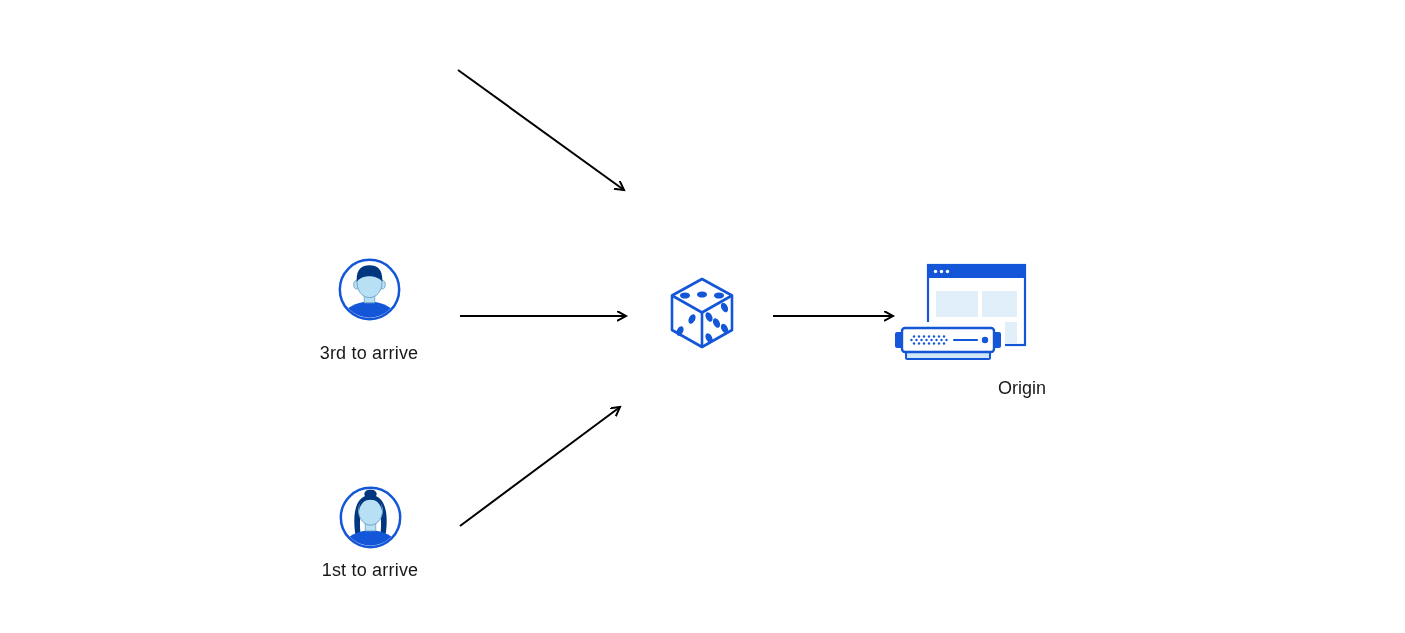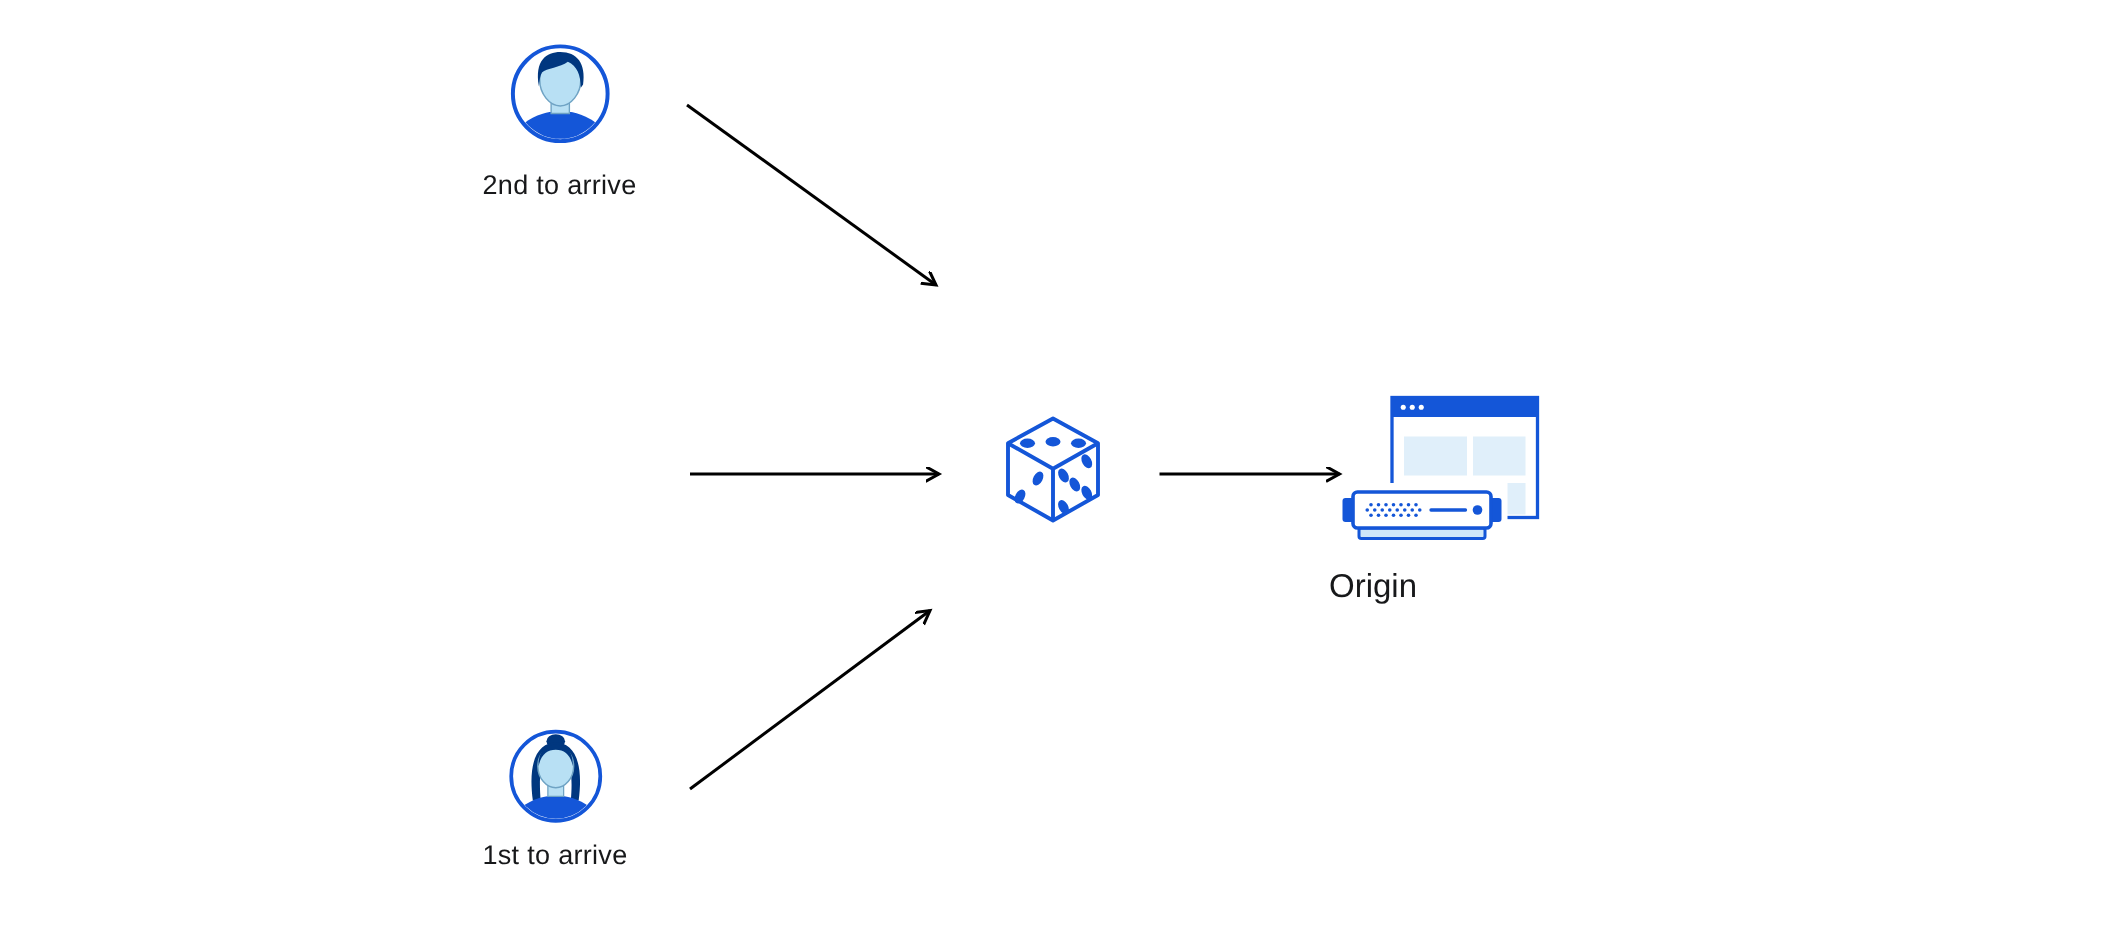--- a/index.html
+++ b/index.html
@@ -25,22 +25,22 @@
   .node{position:absolute;display:flex;flex-direction:column;align-items:center;}
   .node-label{
     font-size:18px;
     color:var(--label-color);
     white-space:nowrap;
     letter-spacing:.2px;
   }
   .origin-label{
     position:absolute;
     width:160px;
-    text-align:left;
-    font-size:22px;
+    text-align:right;
+    font-size:18px;
     color:var(--label-color);
   }
   
   .f-pri{fill:var(--primary-blue);}
   .s-pri{stroke:var(--primary-blue);}
   .f-navy{fill:var(--dark-navy);}
   .f-face{fill:var(--face-blue);}
   .s-face{stroke:var(--face-outline);}
   .f-panel{fill:var(--panel-blue);}
   .f-tray{fill:var(--tray-blue);}
@@ -56,38 +56,40 @@
       <marker id="chev" markerWidth="14" markerHeight="14" refX="9" refY="5" orient="auto" markerUnits="userSpaceOnUse">
         <path d="M0,0 L9,5 L0,10" fill="none" stroke="var(--arrow-color)" stroke-width="2"></path>
       </marker>
     </defs>
     <line class="arrow" x1="458" y1="70" x2="624" y2="190" marker-end="url(#chev)"></line>
     <line class="arrow" x1="460" y1="316" x2="626" y2="316" marker-end="url(#chev)"></line>
     <line class="arrow" x1="460" y1="526" x2="620" y2="407" marker-end="url(#chev)"></line>
     <line class="arrow" x1="773" y1="316" x2="893" y2="316" marker-end="url(#chev)"></line>
   </svg>
 
-  <div class="node" style="left:293px;top:29px;width:160px;">
-    <svg width="67" height="67" viewBox="0 0 66 66">
+
+  <div class="node" style="left:289px;top:258px;width:160px;">
+    <svg width="63" height="63" viewBox="0 0 66 66">
       <defs>
-          <clipPath id="clipA">
+          <clipPath id="clipB">
             <circle cx="33" cy="33" r="29.6"></circle>
           </clipPath>
         </defs>
       <circle cx="33" cy="33" r="31.1" fill="#fff" class="s-pri" stroke-width="2.6"></circle>
-      <g clip-path="url(#clipA)">
-        <path class="f-pri" d="M2 66 L2 61 C8 50 20 46 26 45 L40 45 C46 46 58 50 64 61 L64 66 Z"></path>
-        <path class="f-face s-face" stroke-width="0.9" d="M27 33 h12 v13 h-12 z"></path>
-        <path class="f-face s-face" stroke-width="1" d="M33 9 C42 9 46.5 16 46.5 24 C46.5 33 40 41 33 41 C26 41 19.5 33 19.5 24 C19.5 16 24 9 33 9 Z"></path>
-        <path class="f-navy" d="M19 28 C16 11 24 5.5 33 5.5 C44 5.5 50 13 48 27 L46.5 29 C46.5 21 44 14.5 38 12 C33 16 24 16 21 19 C19.8 21 19.2 24.5 19 28 Z"></path>
+      <g clip-path="url(#clipB)">
+        <path class="f-pri" d="M2 66 L2 62 C8 51 20 47 27 46 L39 46 C46 47 58 51 64 62 L64 66 Z"></path>
+        <ellipse class="f-face s-face" stroke-width="0.9" cx="19.5" cy="28" rx="3" ry="4.4"></ellipse>
+        <ellipse class="f-face s-face" stroke-width="0.9" cx="46.5" cy="28" rx="3" ry="4.4"></ellipse>
+        <path class="f-face s-face" stroke-width="0.9" d="M27.5 34 h11 v13 h-11 z"></path>
+        <path class="f-face s-face" stroke-width="1" d="M33 11 C41 11 46 18 46 26 C46 35 40 41.5 33 41.5 C26 41.5 20 35 20 26 C20 18 25 11 33 11 Z"></path>
+        <path class="f-navy" d="M19.5 23 C19.5 11.5 25 7.5 33 7.5 C41 7.5 46.5 11.5 46.5 23 L46.5 24.5 C42 20 37 19 33 19 C29 19 23.5 20 19.5 25 Z"></path>
       </g>
     </svg>
-    <div class="node-label" style="margin-top:17px;">2nd to arrive</div>
+    <div class="node-label" style="margin-top:22px;">3rd to arrive</div>
   </div>
-
 
   <div class="node" style="left:290px;top:486px;width:160px;">
     <svg width="63" height="63" viewBox="0 0 66 66">
       <defs>
           <clipPath id="clipC">
             <circle cx="33" cy="33" r="29.6"></circle>
           </clipPath>
         </defs>
       <circle cx="33" cy="33" r="31.1" fill="#fff" class="s-pri" stroke-width="2.6"></circle>
       <g clip-path="url(#clipC)">

